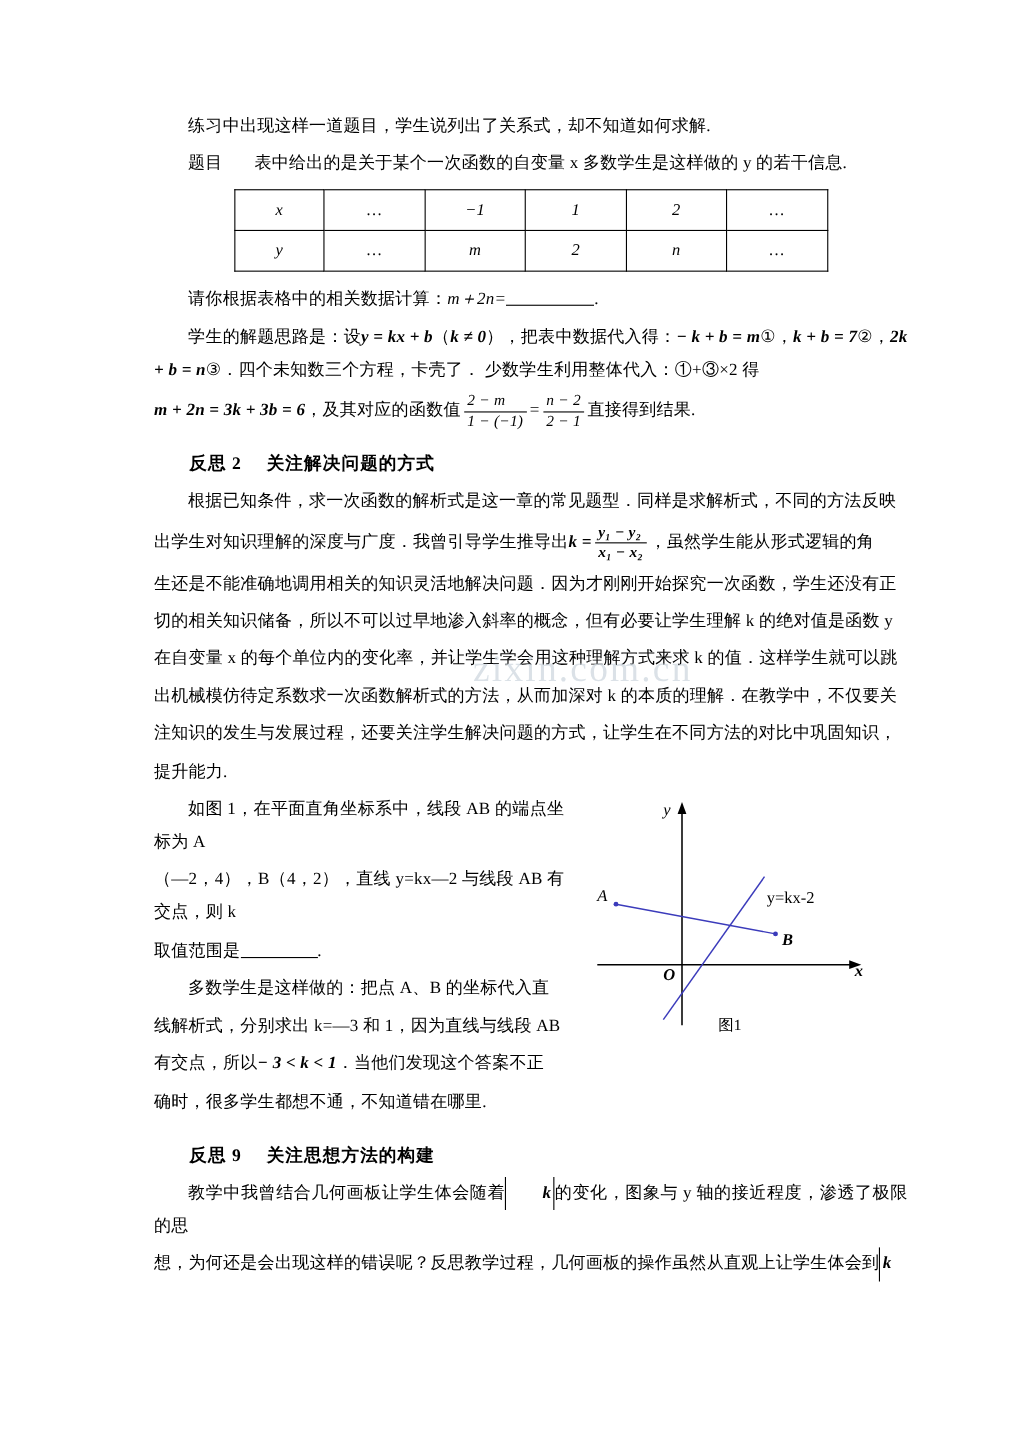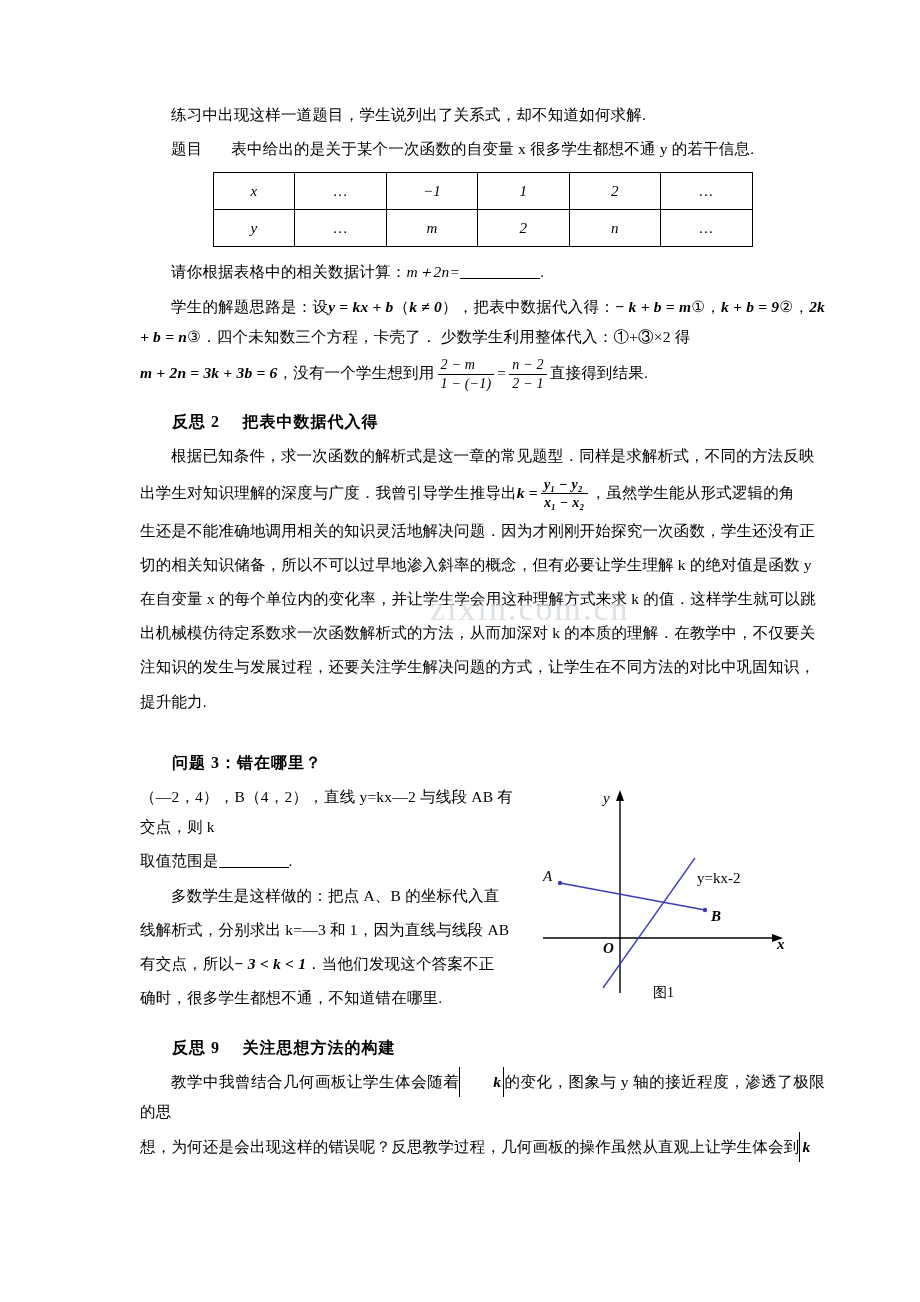--- a/index.html
+++ b/index.html
@@ -118,21 +118,21 @@
 <div class="page">
 
   <div class="wm">
     <span>zixin.com.cn</span>
   </div>
 
   <p class="indent">练习中出现这样一道题目，学生说列出了关系式，却不知道如何求解.</p>
 
   <p class="indent">
     <span>题目</span>
-    <span style="display:inline-block;width:1.6em;"></span><span>表中给出的是关于某个一次函数的自变量 x 很多学生都想不通 y 的若干信息.</span>
+    <span style="display:inline-block;width:1.6em;"></span><span>表中给出的是关于某个一次函数的自变量 x 多数学生是这样做的 y 的若干信息.</span>
   </p>
 
   <table class="vartable">
     <tbody>
         <tr>
       <td class="first">x</td>
       <td>…</td>
       <td>−1</td>
       <td>1</td>
       <td>2</td>
@@ -147,46 +147,45 @@
       <td>…</td>
     </tr>
   </tbody>
     </table>
 
   <p class="indent">
     <span>请你根据表格中的相关数据计算：</span><i>m＋2n=</i><span class="underline-blank"></span><span>.</span>
   </p>
 
   <p class="indent">
-    <span>学生的解题思路是：设</span><span class="bi">y = kx + b</span><span>（</span><span class="bi">k ≠ 0</span><span>），把表中数据代入得：</span><span class="bi">− k + b = m</span><span>①，</span><span class="bi">k + b = 9</span><span>②，</span><span class="bi">2k + b = n</span><span>③．四个未知数三个方程，卡壳了．</span>
+    <span>学生的解题思路是：设</span><span class="bi">y = kx + b</span><span>（</span><span class="bi">k ≠ 0</span><span>），把表中数据代入得：</span><span class="bi">− k + b = m</span><span>①，</span><span class="bi">k + b = 7</span><span>②，</span><span class="bi">2k + b = n</span><span>③．四个未知数三个方程，卡壳了．</span>
     <span>少数学生利用整体代入：①+③×2 得</span>
   </p>
 
   <p>
-    <span class="bi">m + 2n = 3k + 3b = 6</span><span>，没有一个学生想到用</span><span class="mathfrac"><span class="num">2 − m</span><span class="den">1 − (−1)</span></span><span>=</span><span class="mathfrac"><span class="num">n − 2</span><span class="den">2 − 1</span></span><span>直接得到结果.</span>
+    <span class="bi">m + 2n = 3k + 3b = 6</span><span>，及其对应的函数值</span><span class="mathfrac"><span class="num">2 − m</span><span class="den">1 − (−1)</span></span><span>=</span><span class="mathfrac"><span class="num">n − 2</span><span class="den">2 − 1</span></span><span>直接得到结果.</span>
   </p>
 
   <p class="heading">
-    <span>反思 2</span><span class="sp"></span><span>把表中数据代入得</span>
+    <span>反思 2</span><span class="sp"></span><span>关注解决问题的方式</span>
   </p>
 
   <p class="indent">根据已知条件，求一次函数的解析式是这一章的常见题型．同样是求解析式，不同的方法反映</p>
 
   <p>
     <span>出学生对知识理解的深度与广度．我曾引导学生推导出</span><span class="bi">k =</span><span class="mathfrac" style="font-weight:bold;"><span class="num">y₁ − y₂</span><span class="den">x₁ − x₂</span></span><span>，虽然学生能从形式逻辑的角</span>
   </p>
 
   <p>生还是不能准确地调用相关的知识灵活地解决问题．因为才刚刚开始探究一次函数，学生还没有正</p>
   <p>切的相关知识储备，所以不可以过早地渗入斜率的概念，但有必要让学生理解 k 的绝对值是函数 y</p>
   <p>在自变量 x 的每个单位内的变化率，并让学生学会用这种理解方式来求 k 的值．这样学生就可以跳</p>
   <p>出机械模仿待定系数求一次函数解析式的方法，从而加深对 k 的本质的理解．在教学中，不仅要关</p>
   <p>注知识的发生与发展过程，还要关注学生解决问题的方式，让学生在不同方法的对比中巩固知识，</p>
   <p>提升能力.</p>
 
-  <p class="heading" style="margin-top:30px;">问题 3：错在哪里？</p>
 
   <div class="figwrap">
     <svg width="300" height="230" viewBox="0 0 300 230">
 
       <line x1="95" y1="8" x2="95" y2="205" stroke="#000" stroke-width="1.4"></line>
       <polygon points="95,2 91,13 99,13" fill="#000"></polygon>
 
       <line x1="18" y1="150" x2="252" y2="150" stroke="#000" stroke-width="1.4"></line>
       <polygon points="258,150 247,146 247,154" fill="#000"></polygon>
 
@@ -198,20 +197,21 @@
     </svg>
     <span class="fig-label" style="left:78px; top:2px;">y</span>
     <span class="fig-label" style="left:252px; top:148px; font-weight:bold;">x</span>
     <span class="fig-label" style="left:78px; top:152px; font-weight:bold;">O</span>
     <span class="fig-label" style="left:18px; top:80px;">A</span>
     <span class="fig-label" style="left:186px; top:120px; font-weight:bold;">B</span>
     <span class="fig-label" style="left:172px; top:82px; font-style:normal;font-family:Liberation Serif, serif;">y=kx-2</span>
     <span class="figcaption">图1</span>
   </div>
 
+  <p class="indent" style="overflow:hidden;">如图 1，在平面直角坐标系中，线段 AB 的端点坐标为 A</p>
   <p>（—2，4），B（4，2），直线 y=kx—2 与线段 AB 有交点，则 k</p>
   <p>
     <span>取值范围是</span><span class="underline-blank short"></span><span>.</span>
   </p>
   <p class="indent">多数学生是这样做的：把点 A、B 的坐标代入直</p>
   <p>线解析式，分别求出 k=—3 和 1，因为直线与线段 AB</p>
   <p>
     <span>有交点，所以</span><span class="bi">− 3 &lt; k &lt; 1</span><span>．当他们发现这个答案不正</span>
   </p>
   <p>确时，很多学生都想不通，不知道错在哪里.</p>

